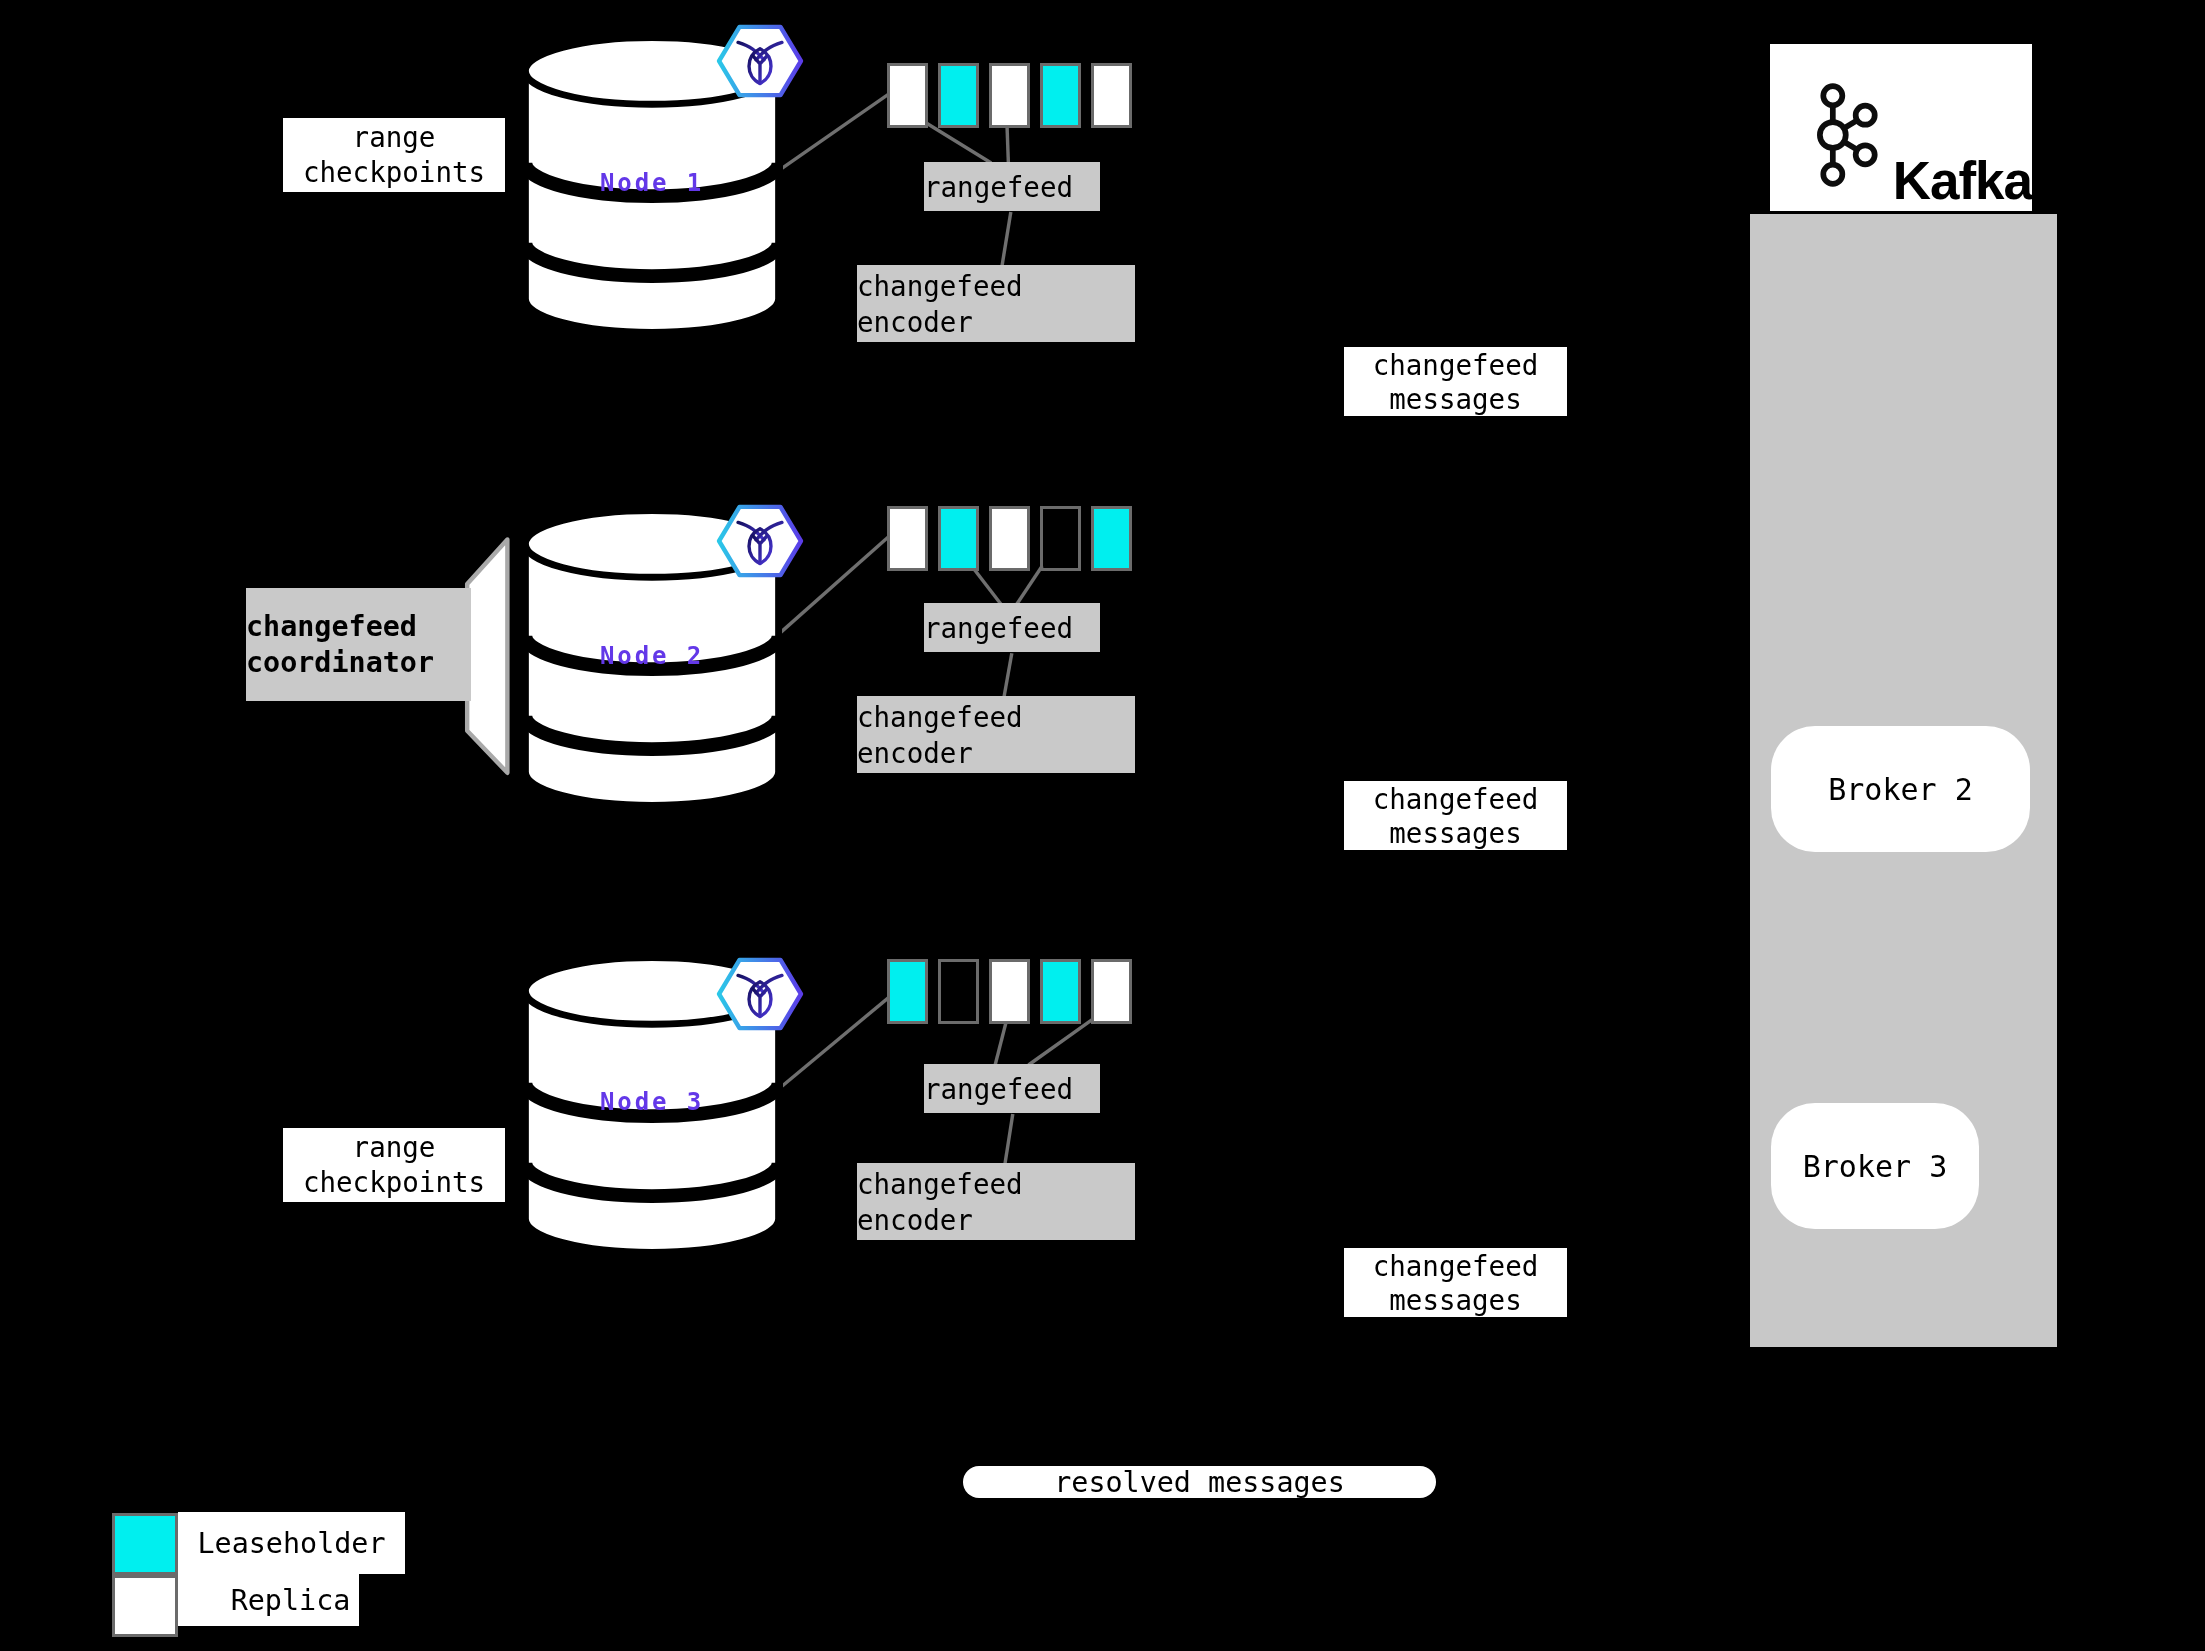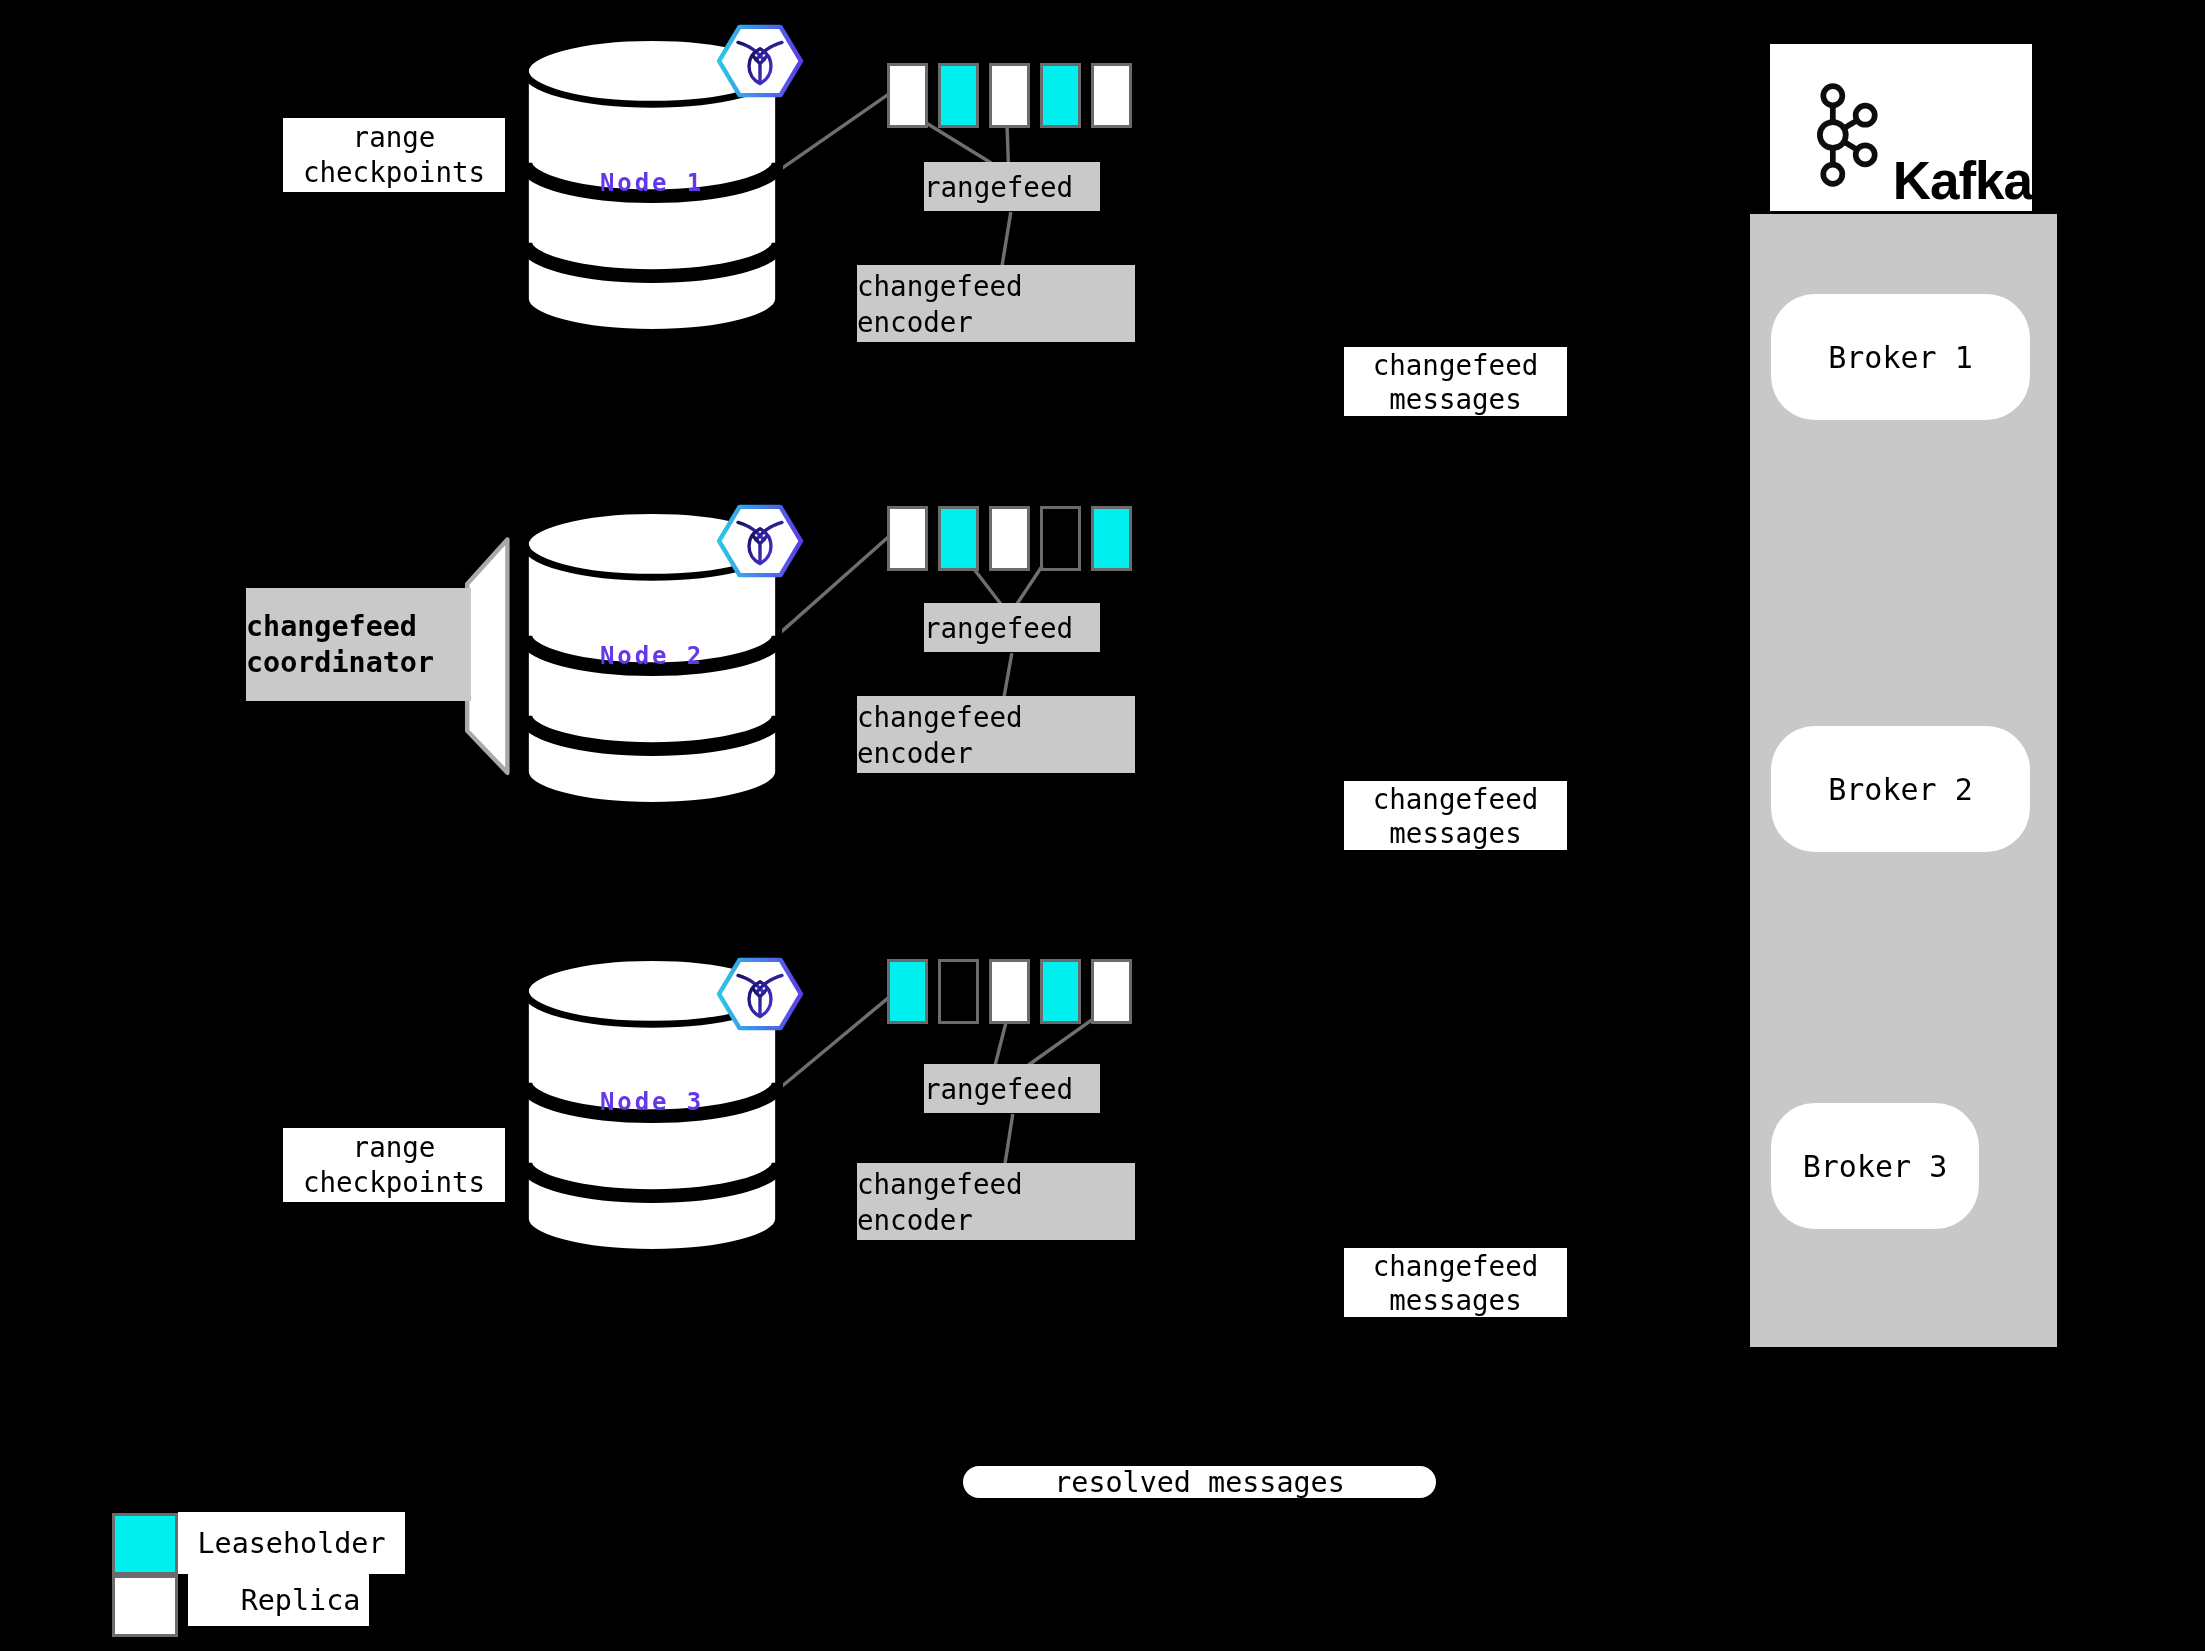--- a/index.html
+++ b/index.html
@@ -214,37 +214,34 @@
         <circle cx="115" cy="258" r="25"></circle>
         <circle cx="200" cy="103" r="25"></circle>
         <circle cx="200" cy="207" r="25"></circle>
       </g>
     </svg>
     <span class="wordmark">Kafka</span>
   </div>
 
   <div class="abs" id="kafka-column" style="left:1750px;top:214px;width:307px;height:1133px;"></div>
 
-  <div class="abs broker" style="left:1771px;top:294px;width:259px;height:126px;">
-    <span>Broker 1</span>
-  </div>
   <div class="abs broker" style="left:1771px;top:726px;width:259px;height:126px;">
     <span>Broker 2</span>
   </div>
   <div class="abs broker" style="left:1771px;top:1103px;width:208px;height:126px;">
     <span>Broker 3</span>
   </div>
 
   <div class="abs" id="resolved-pill" style="left:963px;top:1466px;width:473px;height:32px;">
     <span>resolved messages</span>
   </div>
 
   <div class="abs legend-swatch" style="left:112px;top:1513px;width:66px;height:62px;background:var(--leaseholder-teal);"></div>
   <div class="abs legend-swatch" style="left:112px;top:1575px;width:66px;height:62px;background:var(--replica-white);"></div>
   <div class="abs legend-label" style="left:178px;top:1512px;width:227px;height:62px;">
     <span>Leaseholder</span>
   </div>
-  <div class="abs legend-label" style="left:188px;top:1574px;width:181px;height:52px;padding-left:44px;">
+  <div class="abs legend-label" style="left:178px;top:1574px;width:181px;height:52px;padding-left:44px;">
     <span>Replica</span>
   </div>
 
 </div>
 
 
 </body></html>

